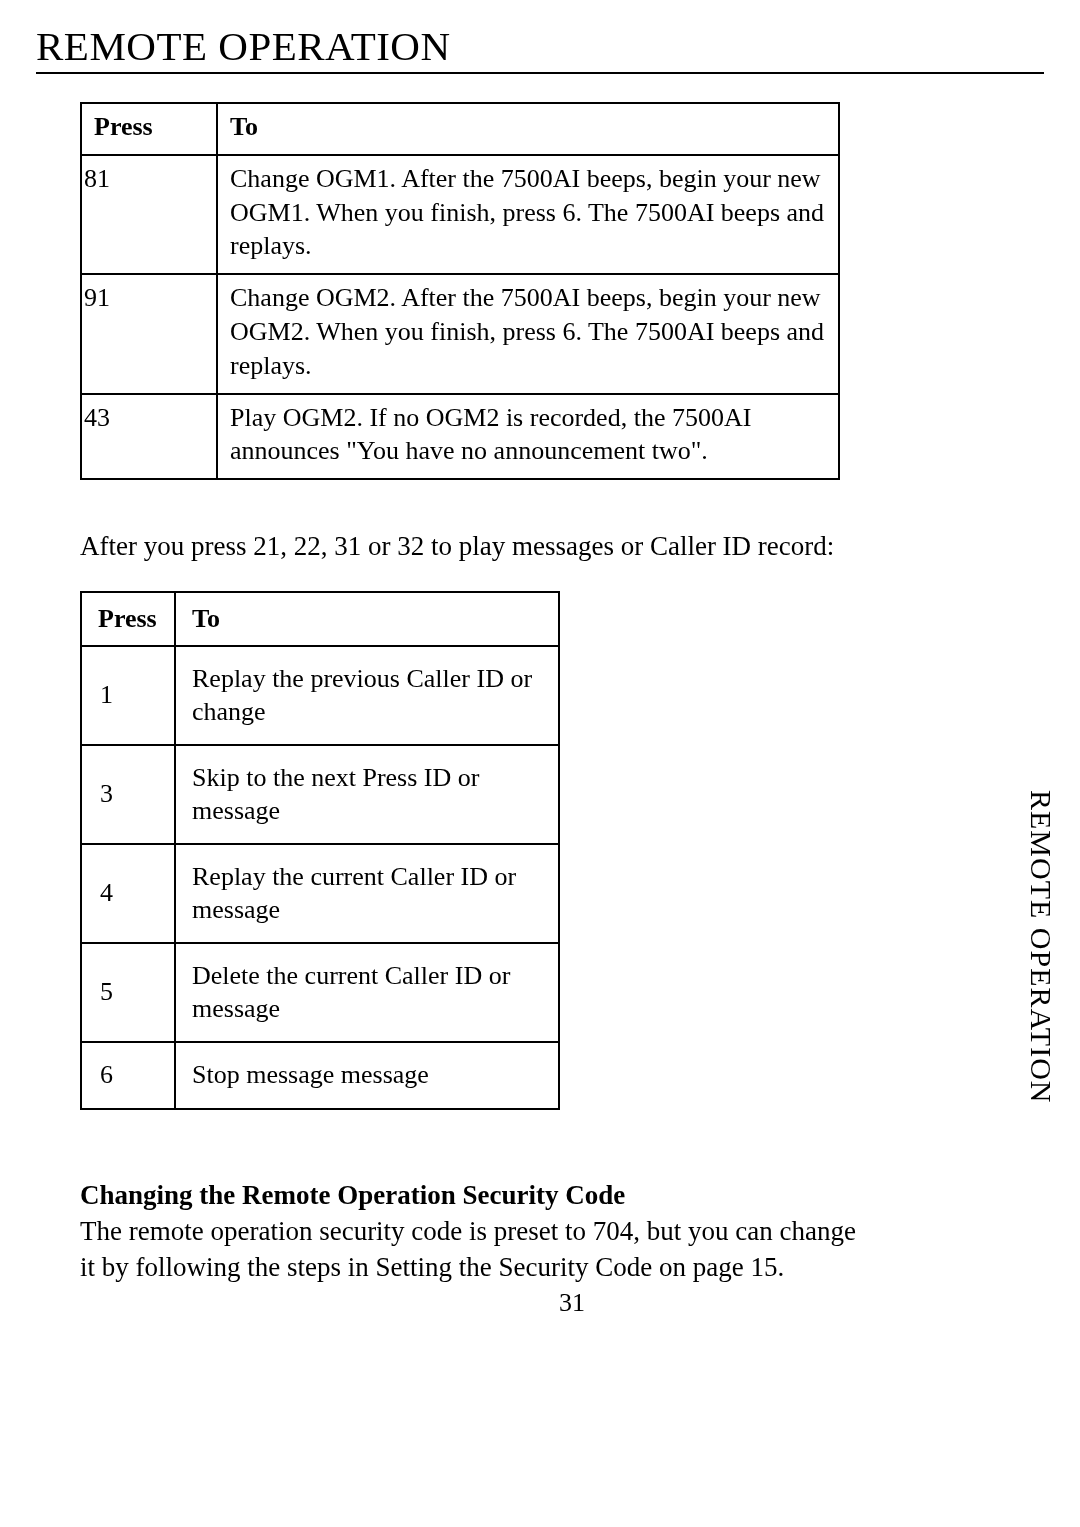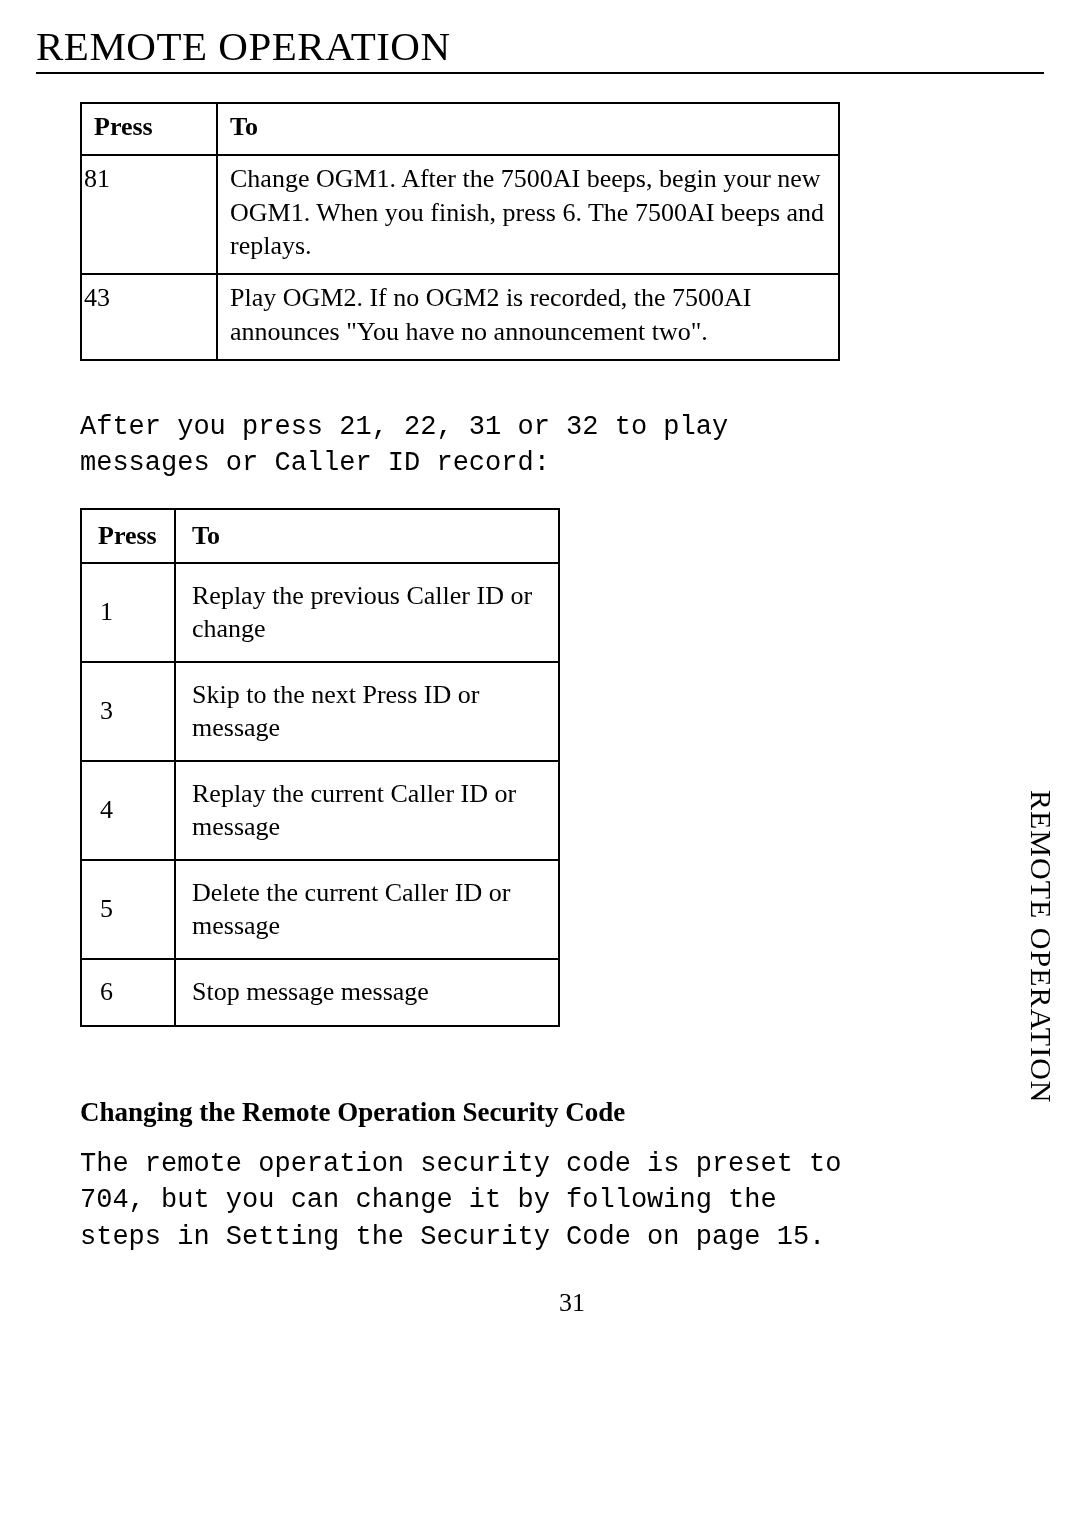--- a/index.html
+++ b/index.html
@@ -52,21 +52,20 @@
   }
   table.cmd td.press-col {
     width: 120px;
     padding-left: 2px;
   }
 
   .para {
     font-size: 27px;
     line-height: 1.35;
     margin: 0 0 26px 0;
-    font-family: Liberation Mono, monospace;
   }
 
   
   table.cmd2 {
     border-collapse: collapse;
     width: 480px;
     margin-bottom: 70px;
   }
   table.cmd2 th, table.cmd2 td {
     border: 2px solid #000;
@@ -82,21 +81,21 @@
     padding-bottom: 10px;
   }
   table.cmd2 td.press-col2 {
     width: 60px;
     padding-left: 18px;
   }
 
   .subhead {
     font-size: 27px;
     font-weight: bold;
-    margin: 0 0 18px 0;
+    margin: 0 0 2px 0;
   }
 
   .side-tab {
     position: absolute;
     right: 22px;
     top: 790px;
     font-size: 30px;
     letter-spacing: 1px;
     writing-mode: vertical-rl;
     text-orientation: mixed;
@@ -127,20 +126,24 @@
       <thead>
         <tr>
           <th class="press-col">Press</th>
           <th>To</th>
         </tr>
       </thead>
       <tbody>
         <tr>
           <td class="press-col">81</td>
           <td>Change OGM1.  After the 7500AI beeps, begin your new OGM1.  When you finish, press 6.  The 7500AI beeps and replays.</td>
+        </tr>
+        <tr>
+          <td class="press-col">91</td>
+          <td>Change OGM2.  After the 7500AI beeps, begin your new OGM2.  When you finish, press 6.  The 7500AI beeps and replays.</td>
         </tr>
         <tr>
           <td class="press-col">43</td>
           <td>Play OGM2.  If no OGM2 is recorded, the 7500AI announces "You have no announcement two".</td>
         </tr>
       </tbody>
     </table>
 
     <p class="para">After you press 21, 22, 31 or 32 to play messages or Caller ID record:</p>
 

